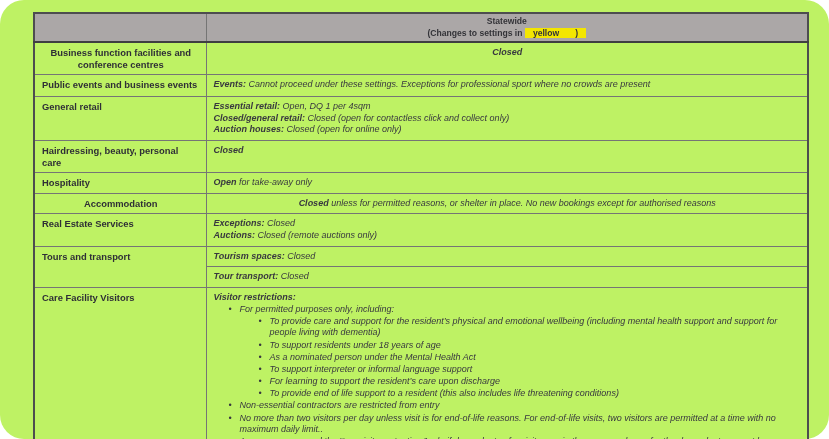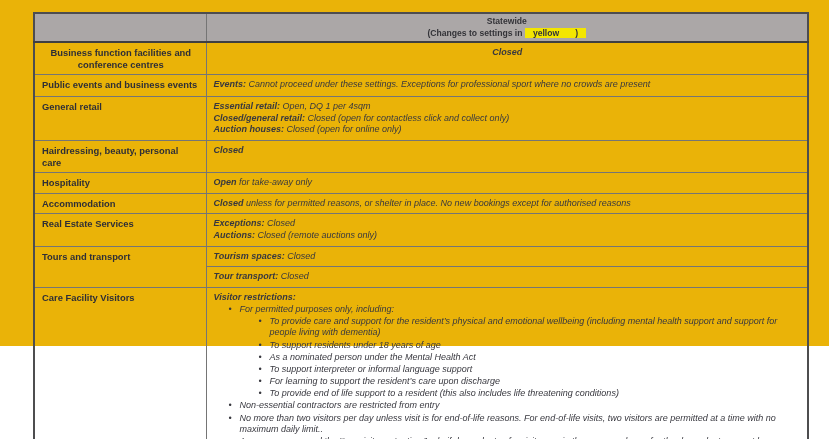--- a/index.html
+++ b/index.html
@@ -1,17 +1,17 @@
 <!DOCTYPE html>
 <html><head>
 <meta charset="utf-8">
 <style>
   html,body{margin:0;padding:0;background:#ffffff;width:829px;height:439px;overflow:hidden;
     font-family:"Liberation Sans",sans-serif;color:#38383f;}
-  .page{position:relative;width:829px;height:346px;background:#eab308;}
+  .page{position:relative;width:829px;height:439px;background:#bef264;border-radius:24px;}
   table.restrictions{position:absolute;left:33px;top:12px;width:774px;border-collapse:collapse;
     table-layout:fixed;border:2px solid #4d4d4f;font-size:9px;line-height:1.24;}
   col.c-label{width:172px;}
   col.c-content{width:602px;}
   th,td{border:1.5px solid #757575;vertical-align:top;box-sizing:border-box;}
   thead th{background:#aba7a7;border-bottom:2px solid #3f3f41;padding:2px 4px;
     font-size:8.6px;font-weight:bold;color:#333338;text-align:center;line-height:1.35;height:26px;}
   td.label-cell{font-weight:bold;font-size:9.4px;color:#2f2f36;padding:4px 6px 4px 7px;line-height:1.22;}
   td.content-cell{padding:4px 6px 4px 7px;font-style:italic;}
   .pline{margin:0 0 0.5px 0;}
@@ -19,21 +19,21 @@
   .hl{background:#f3e600;padding:0 8px;}
   .bullet{display:flex;margin-top:1px;}
   .bullet .dot{flex:none;width:11px;text-align:left;}
   .bullet.lvl1{margin-left:15px;}
   .bullet.lvl2{margin-left:45px;}
   tr.r0 td{height:32px;text-align:center;}
   tr.r1 td{height:22px;}
   tr.r2 td{height:38px;}
   tr.r3 td{height:30px;}
   tr.r4 td{height:20px;}
-  tr.r5 td{height:20px;}
+  tr.r5 td{height:20px;text-align:center;}
   tr.r6 td{height:28px;}
   tr.r7 td{height:20px;}
 </style>
 </head>
 <body>
 
 <div class="page">
   <table class="restrictions">
     <colgroup>
       <col class="c-label">

